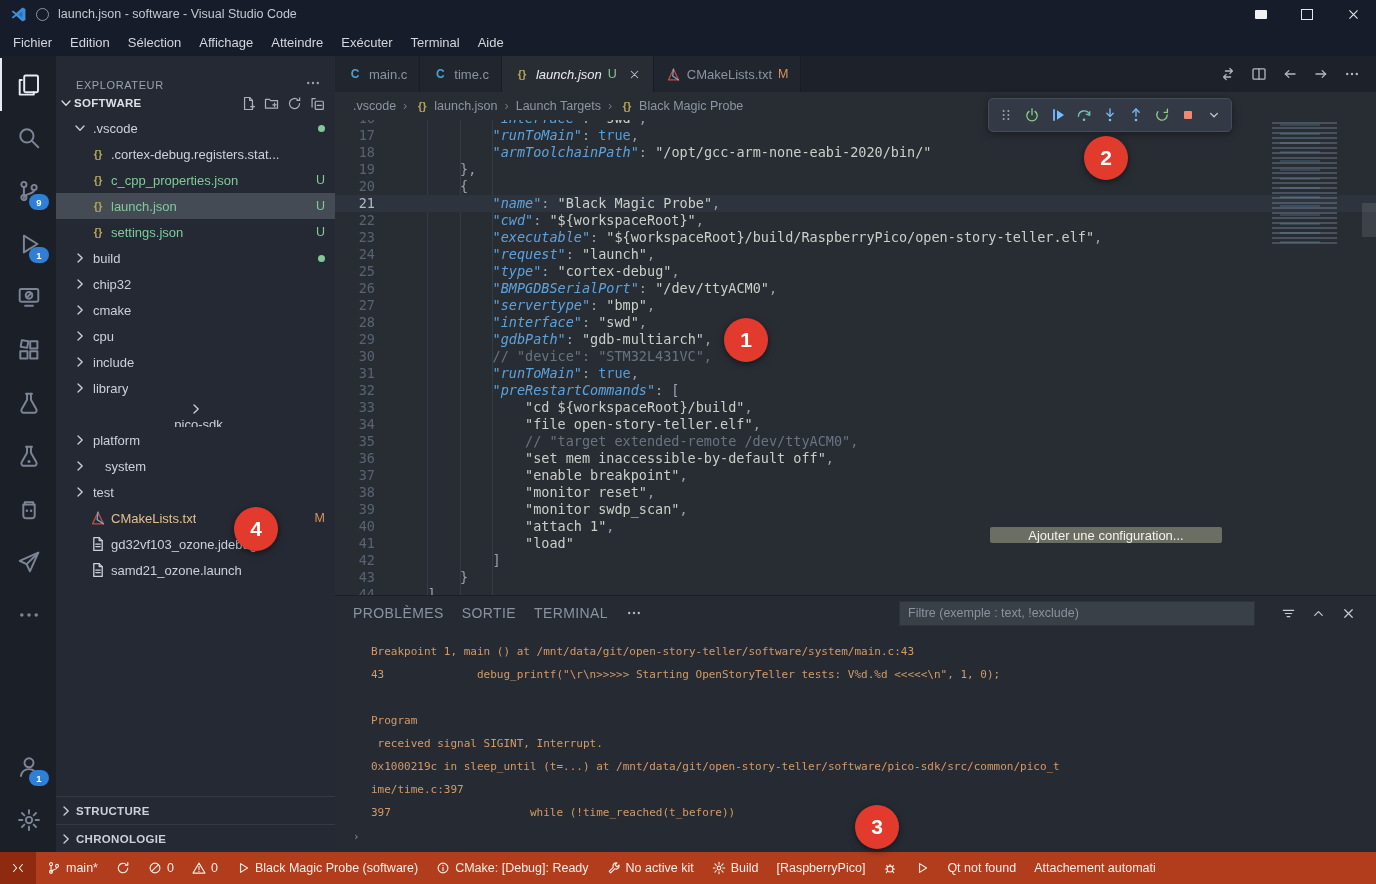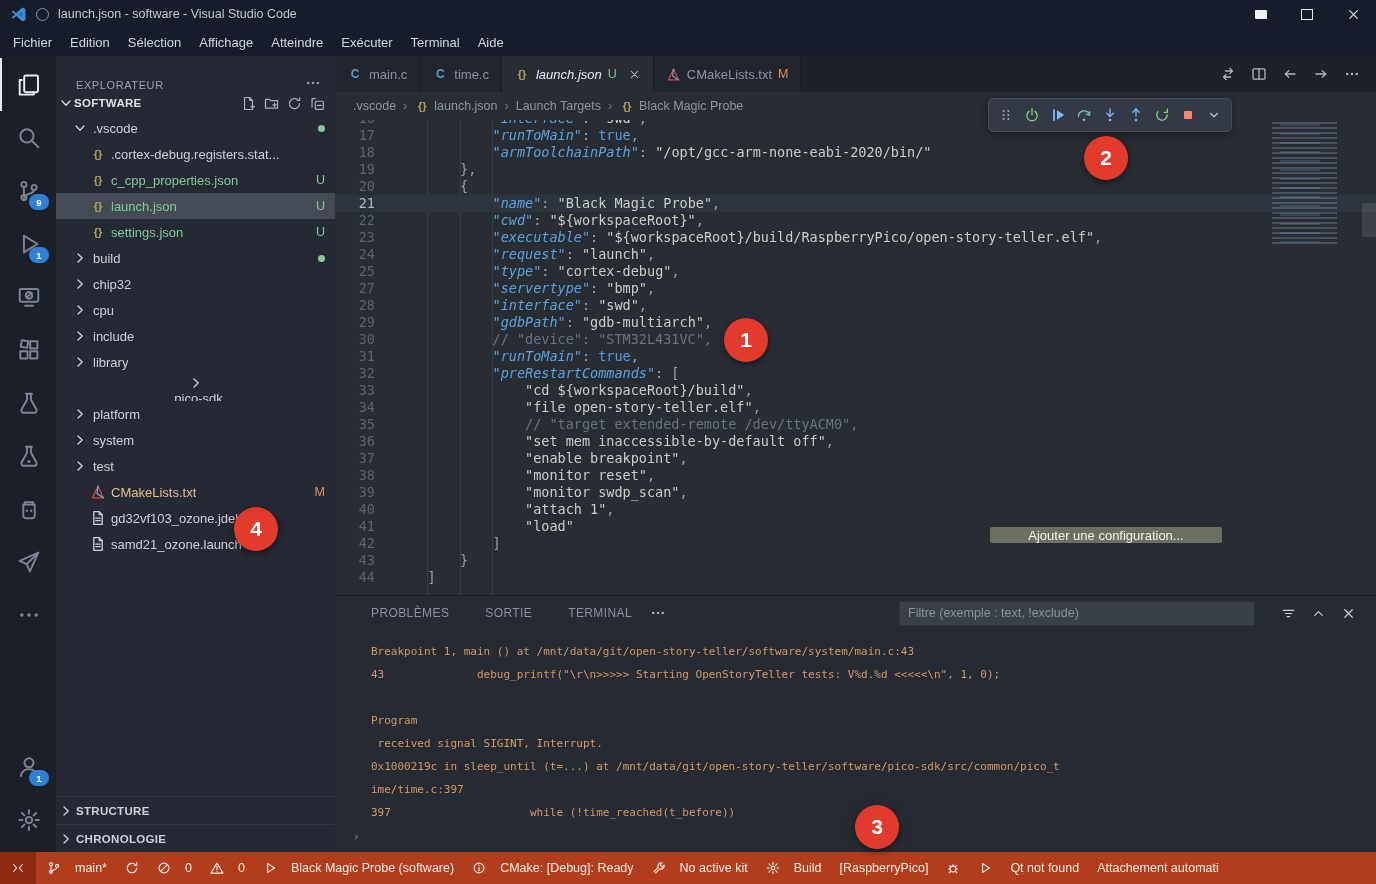--- a/index.html
+++ b/index.html
@@ -70,34 +70,34 @@
   .guide{position:absolute;top:0;height:493px;width:1px;background:#353c47;}
   .minimap{position:absolute;right:14px;top:0;width:96px;height:124px;
     background-image:
       repeating-linear-gradient(to bottom, rgba(150,165,190,.30) 0 2px, transparent 2px 5px),
       repeating-linear-gradient(to bottom, rgba(120,190,230,.18) 0 2px, transparent 2px 9px);
     background-size:68% 100%,42% 100%;background-repeat:no-repeat;background-position:6px 2px,14px 4px;}
   .scroll-thumb{position:absolute;right:0;top:83px;width:14px;height:34px;background:rgba(255,255,255,.10);}
   
   .panel{height:256px;flex:0 0 256px;border-top:1px solid #1b2028;background:#262b33;display:flex;flex-direction:column;}
   .panel-header{height:34px;flex:0 0 34px;display:flex;align-items:center;padding:0 12px 0 18px;gap:18px;}
-  .ptab{font-size:12px;letter-spacing:.4px;color:#8b93a1;height:100%;display:flex;align-items:center;border-bottom:1.5px solid transparent;margin-left:18px;}
+  .ptab{font-size:14px;letter-spacing:.4px;color:#8b93a1;height:100%;display:flex;align-items:center;border-bottom:1.5px solid transparent;}
   .ptab.active{color:#e9ebee;border-bottom-color:#e9ebee;}
   .panel-more{color:#b2b8c2;display:flex;}
   .filter{margin-left:auto;width:356px;height:25px;background:#3a4048;border:1px solid #2e333b;color:#d5d9df;
           font-size:12.5px;padding:0 8px;font-family:"Liberation Sans",sans-serif;box-sizing:border-box;}
   .filter::placeholder{color:#8b929c;}
   .panel-actions{display:flex;gap:15px;color:#c6ccd5;padding:0 8px;align-items:center;}
   .console{flex:1;font-family:"DejaVu Sans Mono",monospace;font-size:11px;line-height:23px;color:#d49a66;
            padding:10px 0 0 36px;white-space:pre;overflow:hidden;}
   .console-line{min-height:23px;}
   .console .prompt{color:#8a93a0;margin-top:1px;margin-left:-18px;}
   
   .statusbar{height:32px;background:#b23d1c;display:flex;align-items:center;color:#f4eee9;font-size:12.5px;overflow:hidden;white-space:nowrap;}
-  .sitem{display:flex;align-items:center;gap:14px;padding:0 9px;height:100%;}
+  .sitem{display:flex;align-items:center;gap:5px;padding:0 9px;height:100%;}
   .sitem.remote{background:#8d2a10;padding:0 11px;margin-right:2px;}
   
   .debug-toolbar{position:absolute;left:988px;top:98px;height:32px;background:#343a45;border:1px solid #454c59;border-radius:5px;
                  display:flex;align-items:center;padding:0 4px;box-shadow:0 2px 8px rgba(0,0,0,.4);z-index:40;}
   .dbtn{width:26px;height:26px;display:flex;align-items:center;justify-content:center;}
   .add-config{position:absolute;left:990px;top:527px;width:232px;height:16px;background:#6b6f63;color:#f2f2ea;border:none;
               font-size:13px;font-family:"Liberation Sans",sans-serif;z-index:30;border-radius:2px;}
   .annot{position:absolute;width:44px;height:44px;border-radius:50%;background:#e23b2e;color:#fff;font-weight:bold;font-size:21px;
          display:flex;align-items:center;justify-content:center;box-shadow:0 2px 7px rgba(0,0,0,.5);z-index:50;}
   .i{display:inline-flex;align-items:center;justify-content:center;}
@@ -333,20 +333,28 @@
               </svg>
             </span>
             <span class="label">chip32</span>
           </div>
           <div class="trow" style="padding-left: 16px;">
             <span class="i">
               <svg viewBox="0 0 16 16" width="16" height="16" fill="none" stroke="currentColor" stroke-width="1.3" stroke-linecap="round" stroke-linejoin="round">
                 <path d="M6 4l4.2 4L6 12"></path>
               </svg>
             </span>
+            <span class="label">cmake</span>
+          </div>
+          <div class="trow" style="padding-left: 16px;">
+            <span class="i">
+              <svg viewBox="0 0 16 16" width="16" height="16" fill="none" stroke="currentColor" stroke-width="1.3" stroke-linecap="round" stroke-linejoin="round">
+                <path d="M6 4l4.2 4L6 12"></path>
+              </svg>
+            </span>
             <span class="label">cpu</span>
           </div>
           <div class="trow" style="padding-left: 16px;">
             <span class="i">
               <svg viewBox="0 0 16 16" width="16" height="16" fill="none" stroke="currentColor" stroke-width="1.3" stroke-linecap="round" stroke-linejoin="round">
                 <path d="M6 4l4.2 4L6 12"></path>
               </svg>
             </span>
             <span class="label">include</span>
           </div>
@@ -367,21 +375,21 @@
             <span class="label">pico-sdk</span>
           </div>
           <div class="trow" style="padding-left: 16px;">
             <span class="i">
               <svg viewBox="0 0 16 16" width="16" height="16" fill="none" stroke="currentColor" stroke-width="1.3" stroke-linecap="round" stroke-linejoin="round">
                 <path d="M6 4l4.2 4L6 12"></path>
               </svg>
             </span>
             <span class="label">platform</span>
           </div>
-          <div class="trow" style="padding-left: 16px;">
+          <div class="trow" style="padding-left: 16px; gap: 12px;">
             <span class="i">
               <svg viewBox="0 0 16 16" width="16" height="16" fill="none" stroke="currentColor" stroke-width="1.3" stroke-linecap="round" stroke-linejoin="round">
                 <path d="M6 4l4.2 4L6 12"></path>
               </svg>
             </span>
             <span class="label">system</span>
           </div>
           <div class="trow" style="padding-left: 16px;">
             <span class="i">
               <svg viewBox="0 0 16 16" width="16" height="16" fill="none" stroke="currentColor" stroke-width="1.3" stroke-linecap="round" stroke-linejoin="round">
@@ -532,20 +540,21 @@
             <div class="cl"><span class="ln">16</span><span><span class="p">            </span><span class="k">"interface"</span><span class="p">: </span><span class="s">"swd"</span><span class="p">,</span></span></div>
             <div class="cl"><span class="ln">17</span><span><span class="p">            </span><span class="k">"runToMain"</span><span class="p">: </span><span class="b">true</span><span class="p">,</span></span></div>
             <div class="cl"><span class="ln">18</span><span><span class="p">            </span><span class="k">"armToolchainPath"</span><span class="p">: </span><span class="s">"/opt/gcc-arm-none-eabi-2020/bin/"</span></span></div>
             <div class="cl"><span class="ln">19</span><span><span class="p">        },</span></span></div>
             <div class="cl"><span class="ln">20</span><span><span class="p">        {</span></span></div>
             <div class="cl active"><span class="ln">21</span><span><span class="p">            </span><span class="k">"name"</span><span class="p">: </span><span class="s">"Black Magic Probe"</span><span class="p">,</span></span></div>
             <div class="cl"><span class="ln">22</span><span><span class="p">            </span><span class="k">"cwd"</span><span class="p">: </span><span class="s">"${workspaceRoot}"</span><span class="p">,</span></span></div>
             <div class="cl"><span class="ln">23</span><span><span class="p">            </span><span class="k">"executable"</span><span class="p">: </span><span class="s">"${workspaceRoot}/build/RaspberryPico/open-story-teller.elf"</span><span class="p">,</span></span></div>
             <div class="cl"><span class="ln">24</span><span><span class="p">            </span><span class="k">"request"</span><span class="p">: </span><span class="s">"launch"</span><span class="p">,</span></span></div>
             <div class="cl"><span class="ln">25</span><span><span class="p">            </span><span class="k">"type"</span><span class="p">: </span><span class="s">"cortex-debug"</span><span class="p">,</span></span></div>
+            <div class="cl"><span class="ln">26</span><span><span class="p">            </span><span class="k">"BMPGDBSerialPort"</span><span class="p">: </span><span class="s">"/dev/ttyACM0"</span><span class="p">,</span></span></div>
             <div class="cl"><span class="ln">27</span><span><span class="p">            </span><span class="k">"servertype"</span><span class="p">: </span><span class="s">"bmp"</span><span class="p">,</span></span></div>
             <div class="cl"><span class="ln">28</span><span><span class="p">            </span><span class="k">"interface"</span><span class="p">: </span><span class="s">"swd"</span><span class="p">,</span></span></div>
             <div class="cl"><span class="ln">29</span><span><span class="p">            </span><span class="k">"gdbPath"</span><span class="p">: </span><span class="s">"gdb-multiarch"</span><span class="p">,</span></span></div>
             <div class="cl"><span class="ln">30</span><span><span class="p">            </span><span class="c">// "device": "STM32L431VC",</span></span></div>
             <div class="cl"><span class="ln">31</span><span><span class="p">            </span><span class="k">"runToMain"</span><span class="p">: </span><span class="b">true</span><span class="p">,</span></span></div>
             <div class="cl"><span class="ln">32</span><span><span class="p">            </span><span class="k">"preRestartCommands"</span><span class="p">: [</span></span></div>
             <div class="cl"><span class="ln">33</span><span><span class="p">                </span><span class="s">"cd ${workspaceRoot}/build"</span><span class="p">,</span></span></div>
             <div class="cl"><span class="ln">34</span><span><span class="p">                </span><span class="s">"file open-story-teller.elf"</span><span class="p">,</span></span></div>
             <div class="cl"><span class="ln">35</span><span><span class="p">                </span><span class="c">// "target extended-remote /dev/ttyACM0",</span></span></div>
             <div class="cl"><span class="ln">36</span><span><span class="p">                </span><span class="s">"set mem inaccessible-by-default off"</span><span class="p">,</span></span></div>

